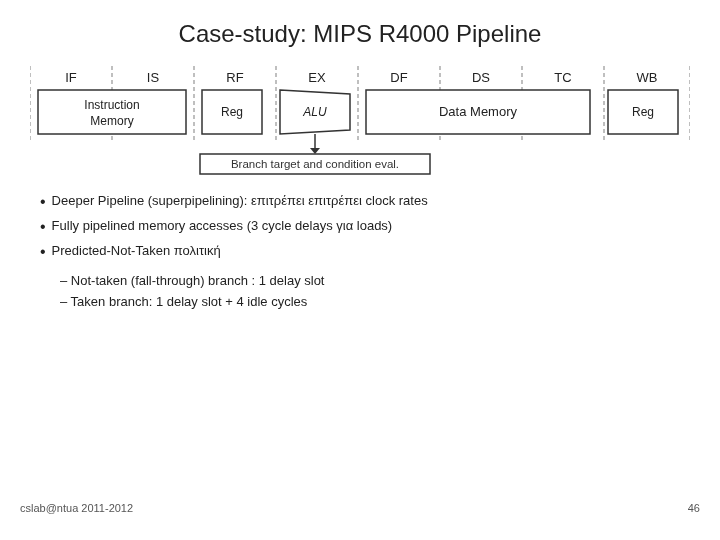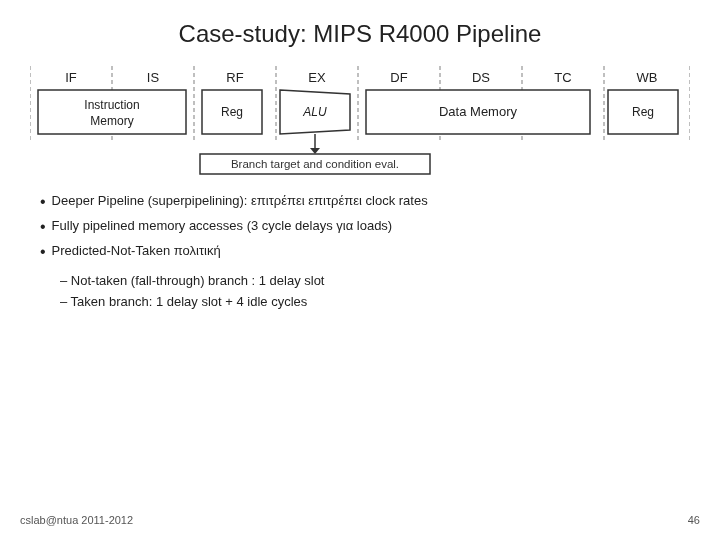--- a/index.html
+++ b/index.html
@@ -56,21 +56,21 @@
 
     .sub-bullet {
       font-size: 13px;
       color: #222;
       margin-bottom: 3px;
       line-height: 1.4;
     }
 
     .footer {
       position: absolute;
-      bottom: 10px;
+      bottom: 22px;
       left: 20px;
       right: 20px;
       display: flex;
       justify-content: space-between;
       font-size: 11px;
       color: #555;
     }
 
     
     .pipeline-diagram {

